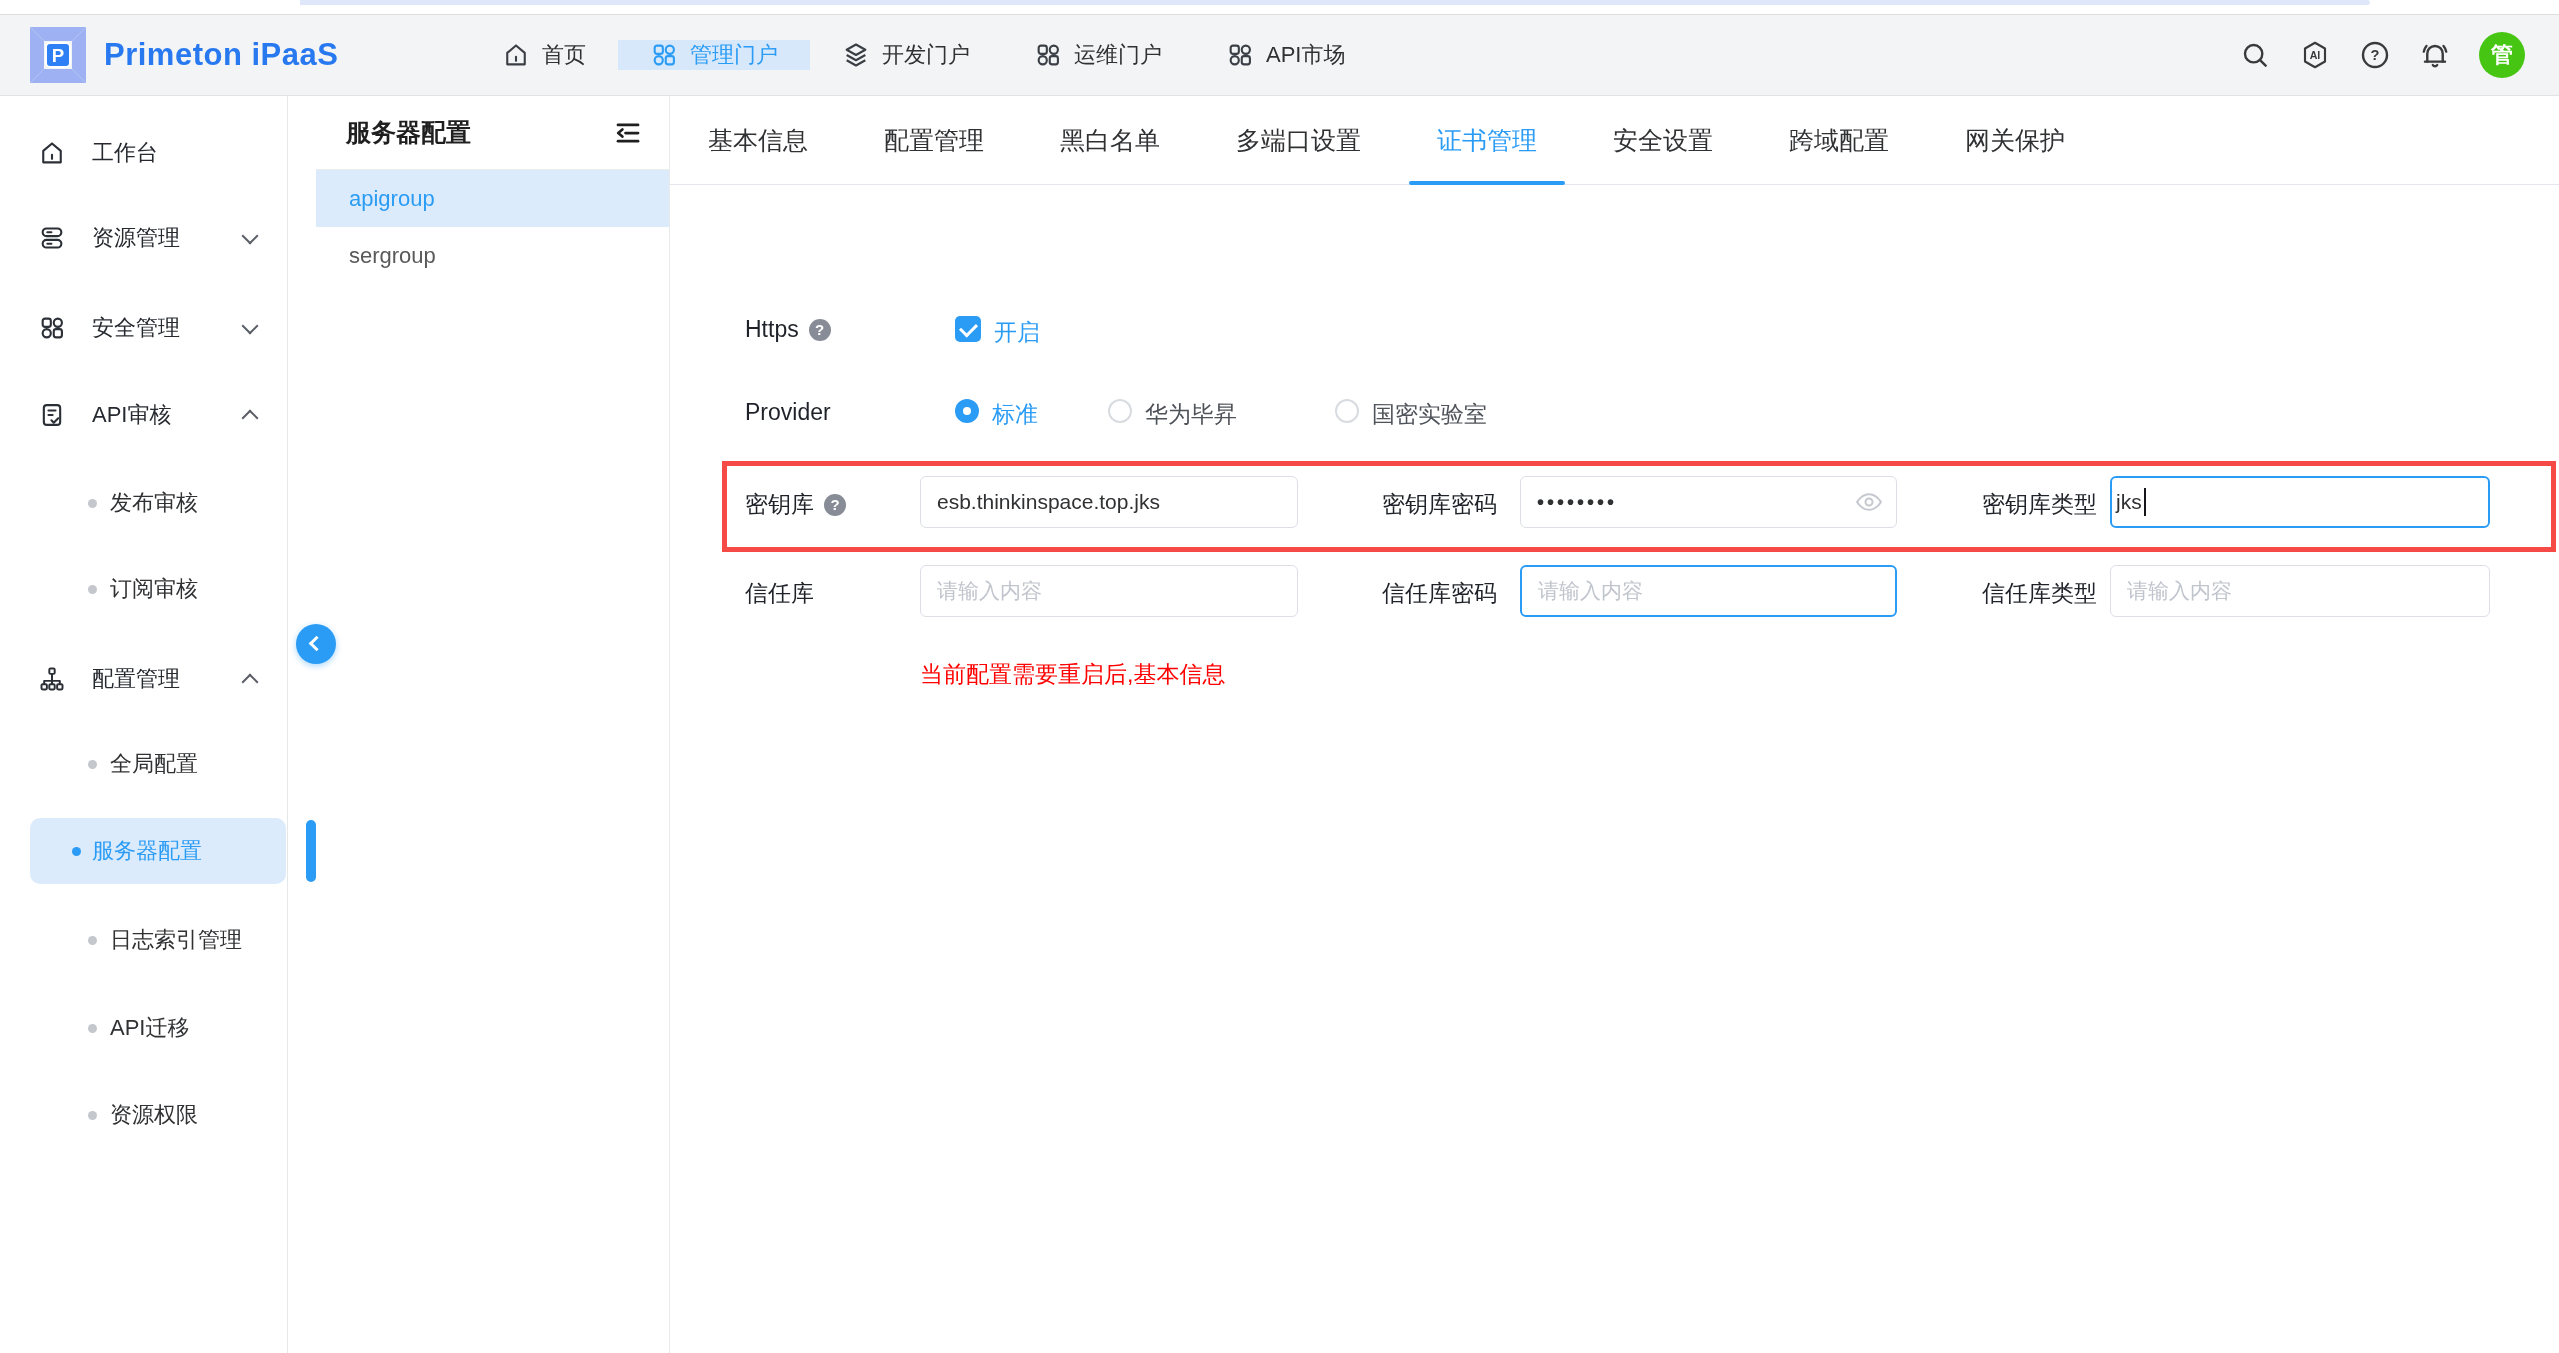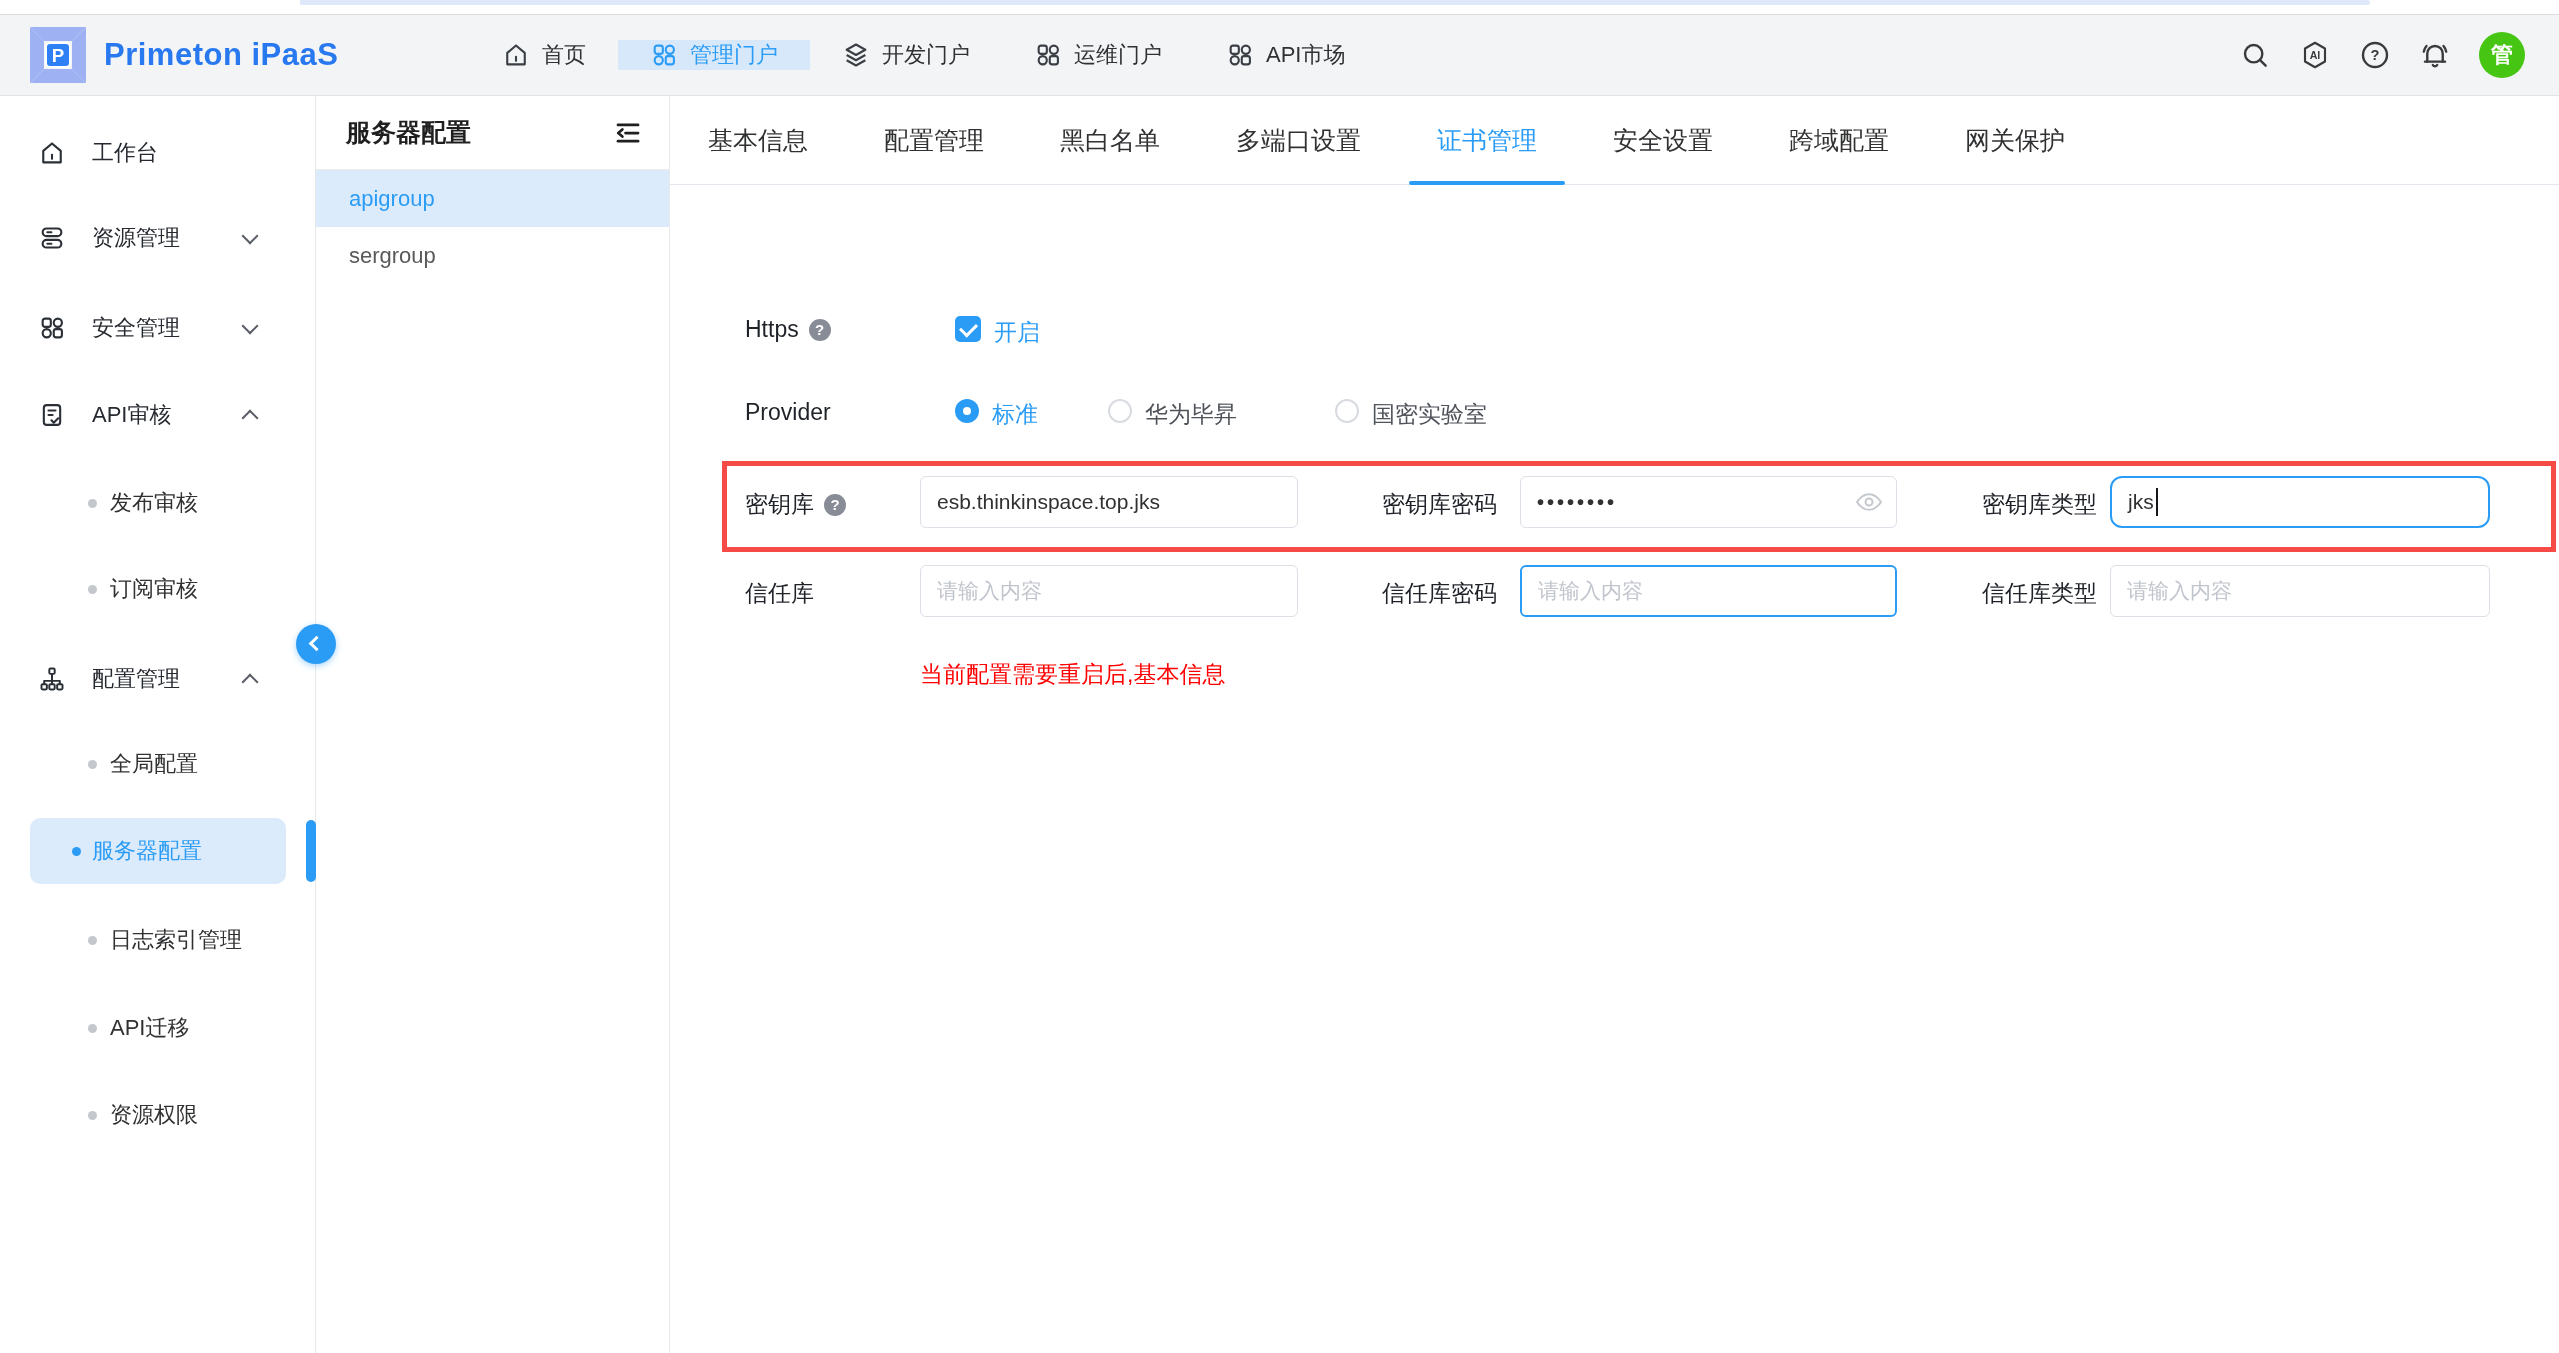--- a/index.html
+++ b/index.html
@@ -39,21 +39,21 @@
   .hicon { width: 32px; height: 32px; display: inline-flex; color: #3a3a3a; cursor: pointer; }
   .avatar {
     width: 46px; height: 46px; border-radius: 50%;
     background: var(--avatar-green, #47c513); color: #fff;
     display: flex; align-items: center; justify-content: center;
     font-size: 22px; font-weight: bold; cursor: pointer;
   }
 
   
   .sidebar {
-    position: absolute; left: 0; top: 96px; width: 316px; bottom: 0;
+    position: absolute; left: 0; top: 96px; width: 288px; bottom: 0;
     background: #fff; border-right: 1px solid #e6e7e9;
   }
   .menu-item {
     position: absolute; left: 0; width: 100%; height: 44px;
     display: flex; align-items: center; cursor: pointer; font-size: 22px; color: #262a30;
   }
   .menu-item .micon { position: absolute; left: 38px; width: 28px; height: 28px; display: inline-flex; color: #2b2f36; }
   .menu-item .mlabel { position: absolute; left: 92px; white-space: nowrap; }
   .chev { position: absolute; left: 244px; width: 12px; height: 12px;
           border-left: 2px solid #5a5e66; border-bottom: 2px solid #5a5e66; }
@@ -141,22 +141,22 @@
     position: absolute; height: 52px; border: 1px solid #dcdfe6; border-radius: 6px;
     padding: 0 16px; font-size: 21px; color: #303133; background: #fff; outline: none;
     font-family: "Liberation Sans", "DejaVu Sans", sans-serif;
   }
   .tinput::placeholder { color: #c0c4cc; }
   .tinput.blue { border: 2px solid var(--primary, #2b9cf5); }
   .pw { letter-spacing: 3px; font-weight: bold; font-size: 20px; padding-right: 56px; }
   .eye { position: absolute; width: 30px; height: 30px; display: inline-flex; color: #c5c8ce; cursor: pointer; }
 
   .fakeinput {
-    position: absolute; height: 52px; border: 2px solid var(--primary, #2b9cf5); border-radius: 12px;
-    padding: 0 16px; font-size: 21px; color: #303133; background: #fff;
+    position: absolute; height: 52px; border: 2px solid var(--primary, #2b9cf5); border-radius: 6px;
+    padding: 0 4px; font-size: 21px; color: #303133; background: #fff;
     display: flex; align-items: center; cursor: text;
   }
   .caret { display: inline-block; width: 2px; height: 28px; background: #14161a; margin-left: 2px;
            animation: blink 1s steps(1) infinite; }
   @keyframes blink { 50% { opacity: 0; } }
 
   .warning { position: absolute; left: 250px; top: 474px; font-size: 23px; color: var(--warning-red, #ff0000); white-space: nowrap; }
 
   svg { width: 100%; height: 100%; }
 </style>

